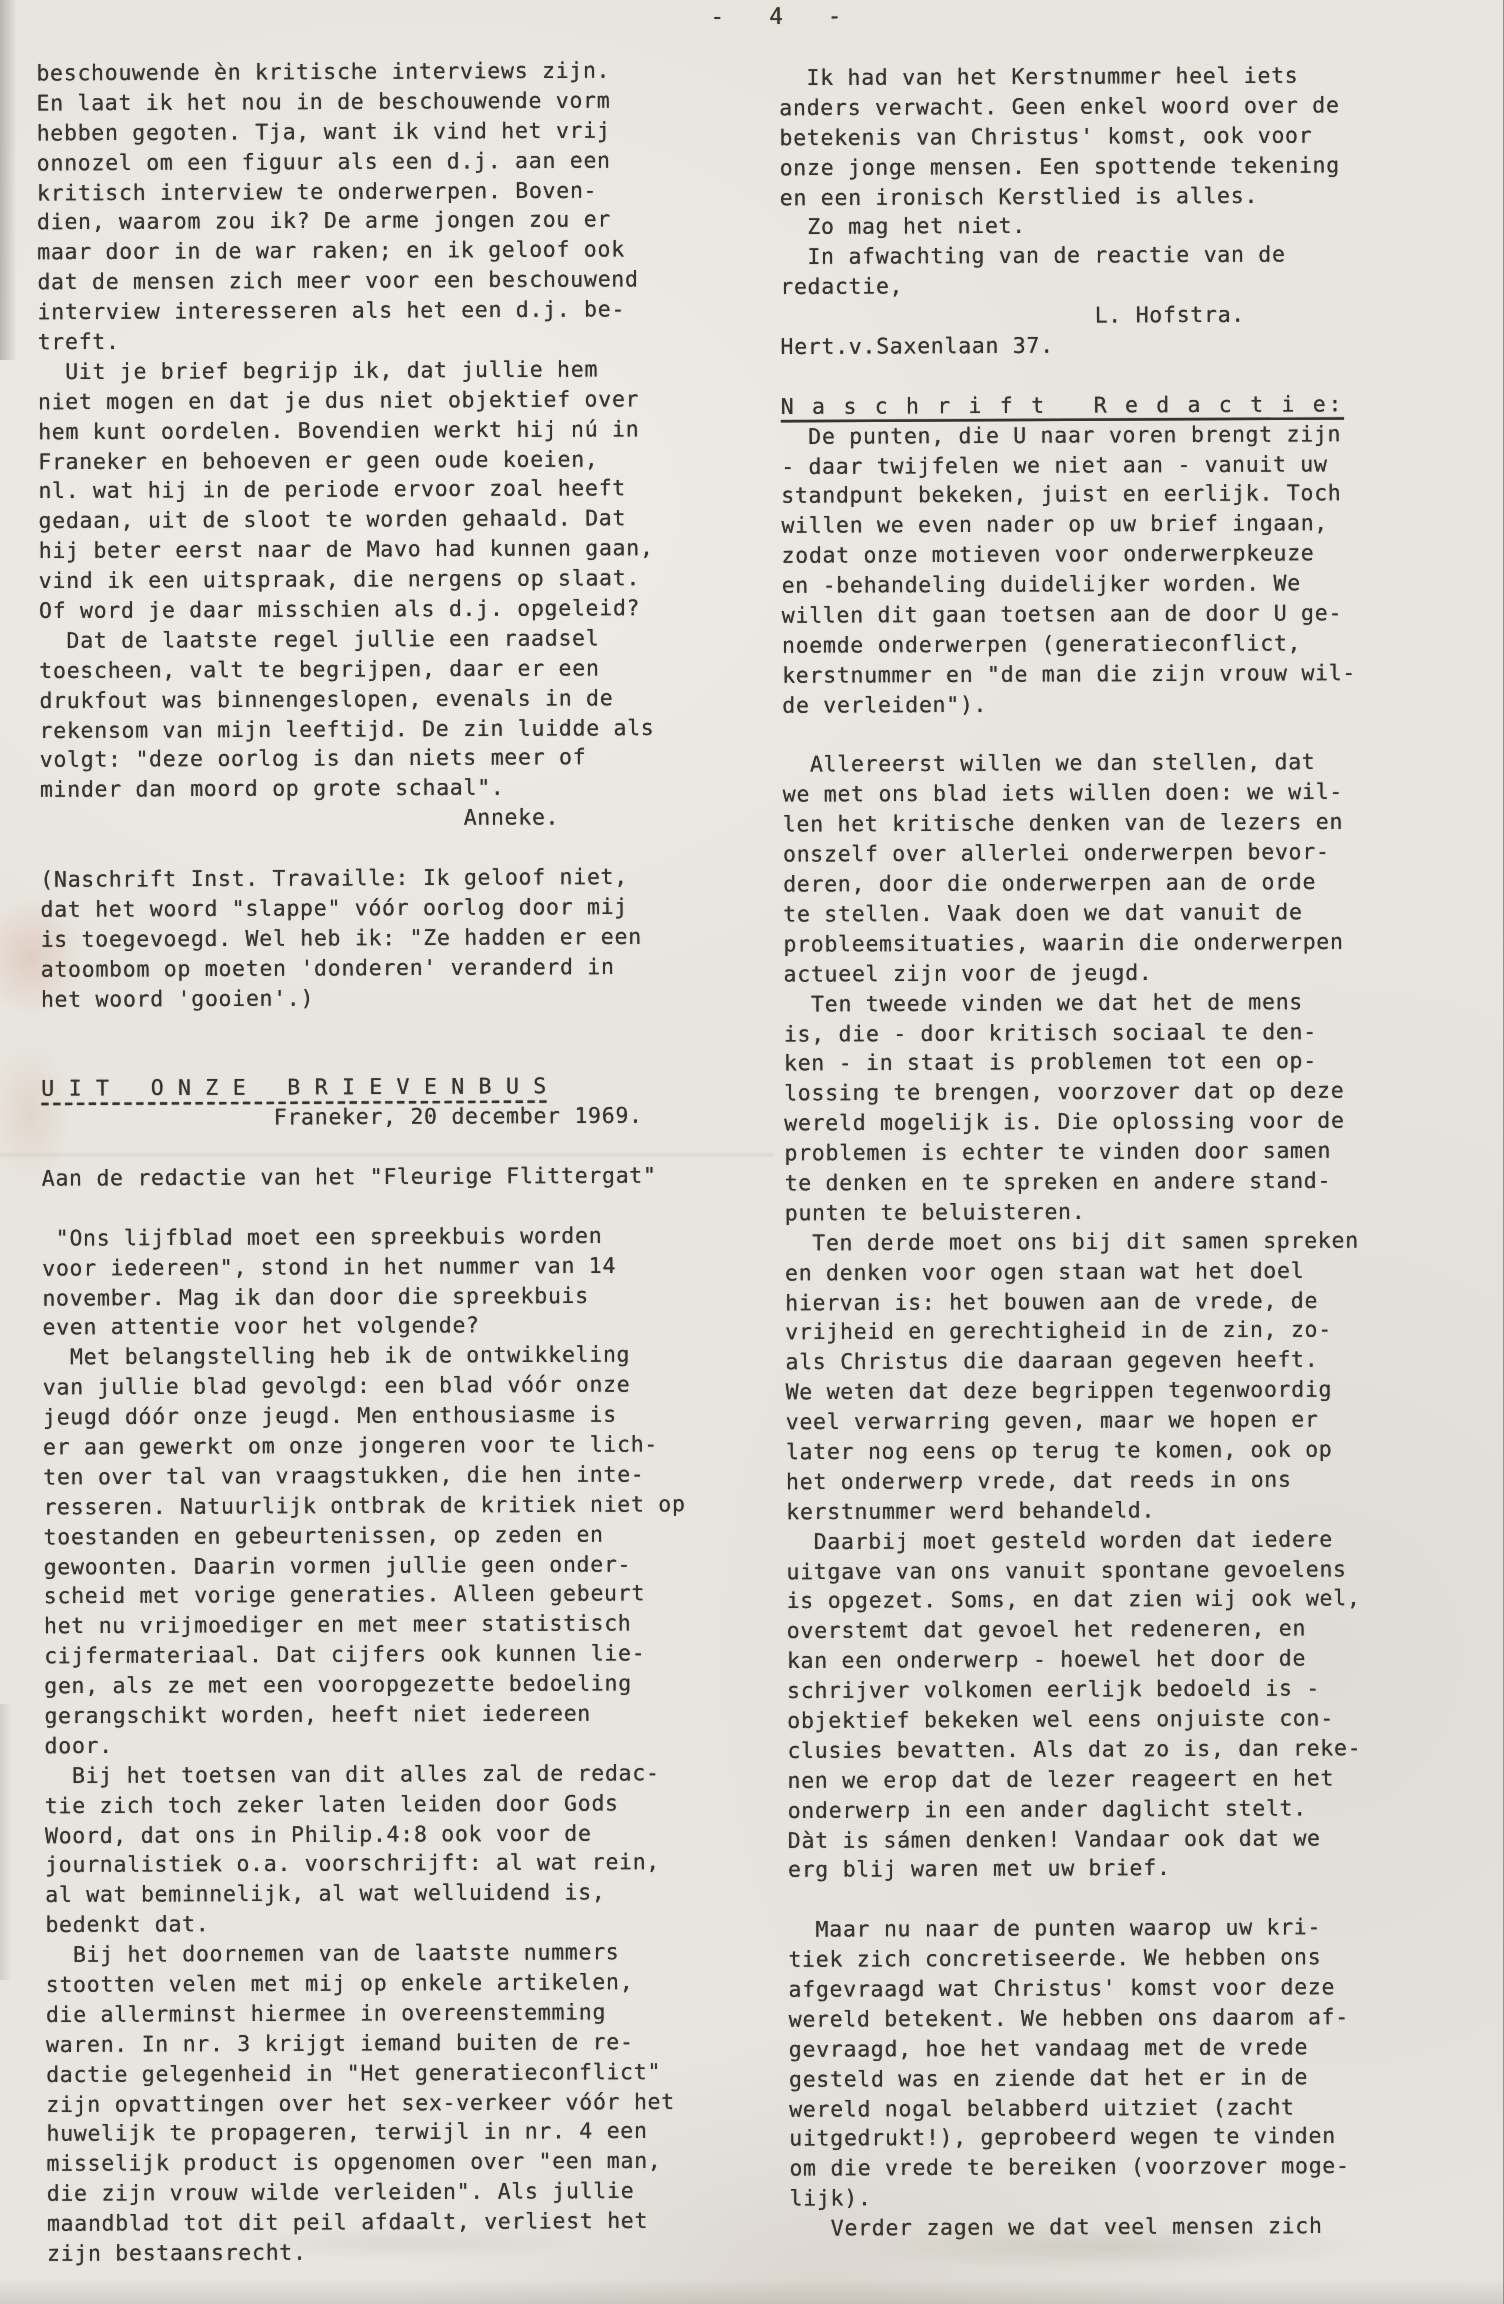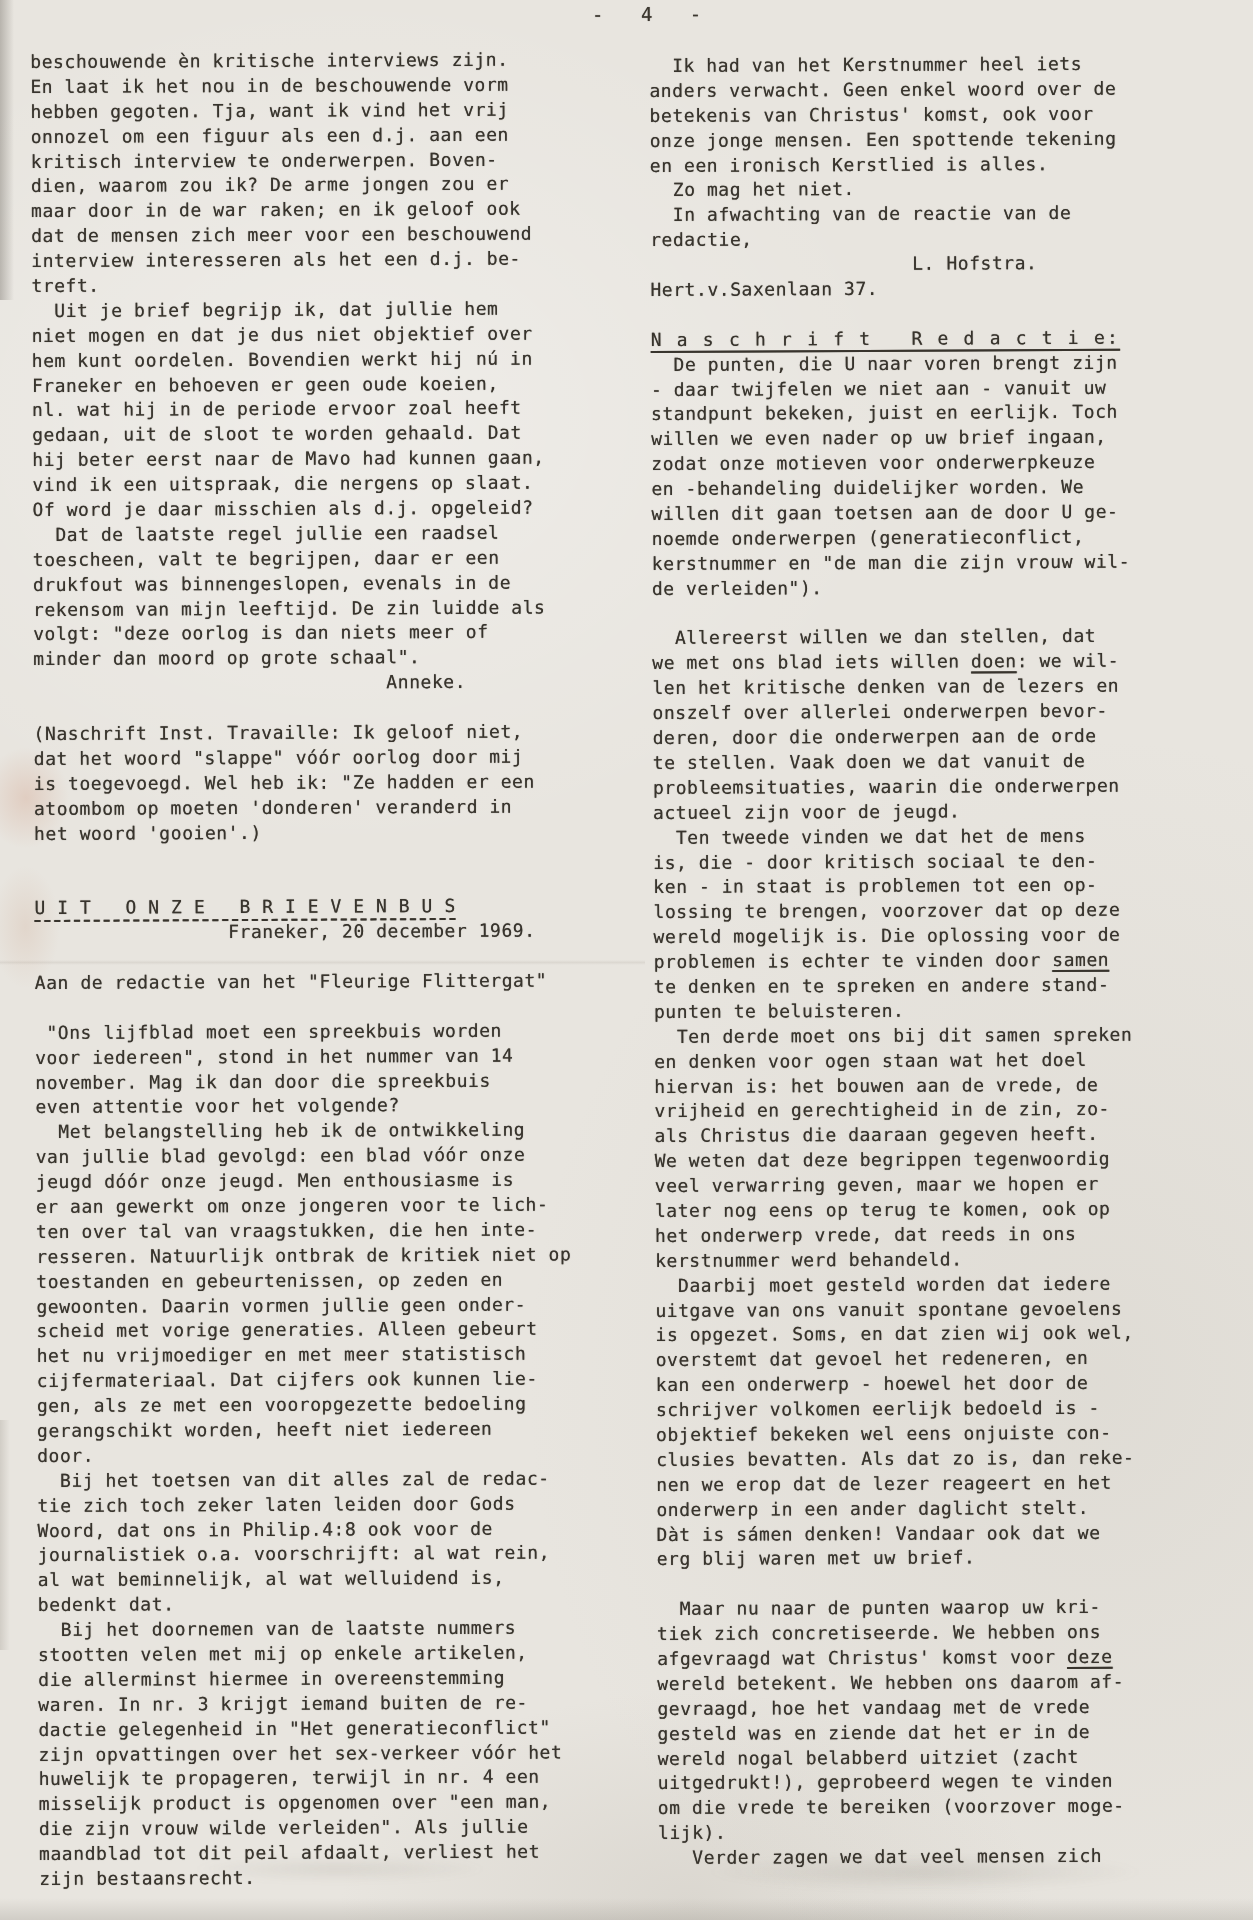--- a/index.html
+++ b/index.html
@@ -32,21 +32,20 @@
     white-space:pre;
     font-size:18px;
     letter-spacing:0.55px;
     line-height:24.9px;
     text-shadow:0 0 0.8px rgba(52,48,40,0.75);
   }
   .col-left{left:30px;top:50px;}
   .col-right{left:649px;top:57px;}
   .line{height:24.9px;}
   .uline{
-    text-decoration:underline;
     text-decoration-thickness:1.6px;
     text-underline-offset:4px;
   }
   .heading-dashed{
     text-decoration:underline;
     text-decoration-style:dashed;
     text-decoration-thickness:2px;
     text-underline-offset:6px;
   }
   .heading-solid{

